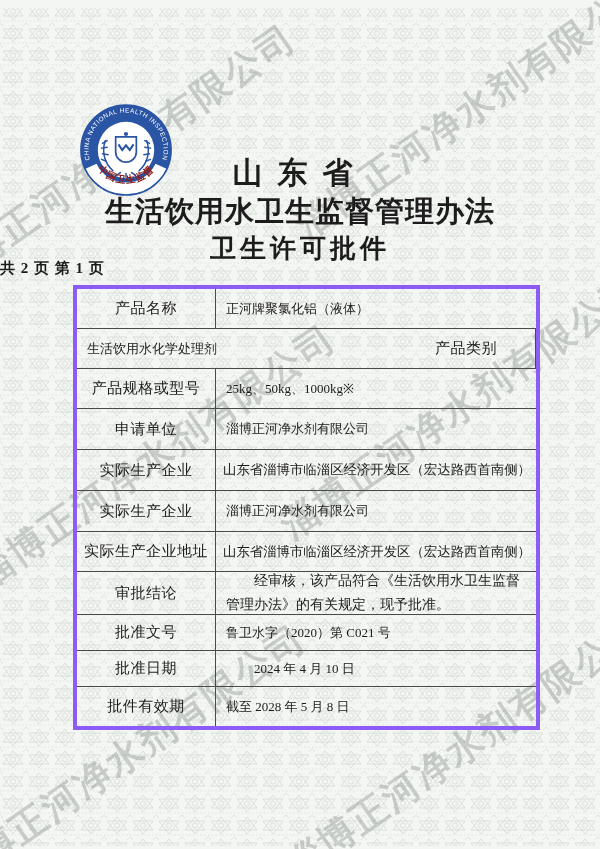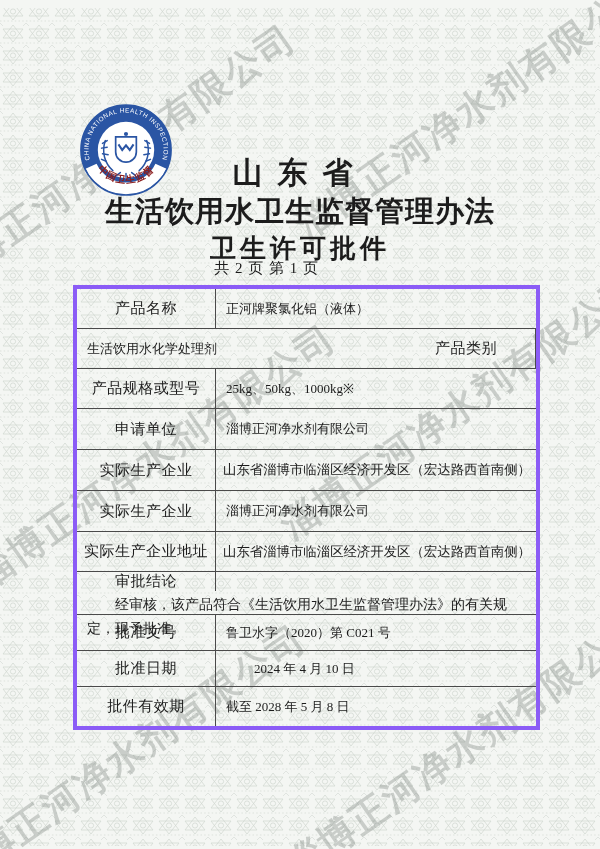--- a/index.html
+++ b/index.html
@@ -23,37 +23,37 @@
     transform:rotate(-35deg);
     transform-origin:0 50%;
   }
   .logo{position:absolute;left:79px;top:103px;width:94px;height:94px;}
   .title-block{position:absolute;left:0;top:154px;width:600px;text-align:center;}
   .title-line1{font-size:30px;font-weight:bold;letter-spacing:15px;line-height:38px;}
   .title-line2{font-size:29px;font-weight:bold;letter-spacing:1px;line-height:38px;}
   .title-line3{font-size:26px;font-weight:bold;letter-spacing:4px;line-height:37px;}
   .page-indicator{
     position:absolute;top:259px;left:0;width:533px;
-    text-align:center;font-size:15px;font-weight:normal;letter-spacing:1px;
+    text-align:left;font-size:15px;font-weight:bold;letter-spacing:1px;
   }
   .cert-table{
     position:absolute;left:73px;top:285px;width:459px;
     border:4px solid #8b5cf6;
     background:transparent;
   }
   .row{display:flex;border-bottom:1px solid #4a4a4a;}
   .row:last-child{border-bottom:none;justify-content:flex-end;}
   .cell{display:flex;align-items:center;box-sizing:border-box;}
   .cell.label{
     width:139px;justify-content:center;
     border-right:1px solid #4a4a4a;
     font-size:15px;letter-spacing:0.5px;text-align:center;
   }
   .cell.value{flex:1;font-size:13px;padding:2px 4px 2px 10px;}
-  .h39{height:39px;} .h40{height:40px;} .h42{height:42px;flex-direction:column;} .h35{height:35px;}
+  .h39{height:39px;} .h40{height:40px;} .h42{height:42px;} .h35{height:35px;}
   .value.small{font-size:13.4px;padding-left:7px;letter-spacing:0;}
   .value.conclusion{font-size:14px;line-height:24px;}
   .value.conclusion .conclusion-text{text-indent:2em;display:block;}
   .value.indented{padding-left:38px;}
 </style>
 </head>
 <body>
 
 <div class="page">
 

